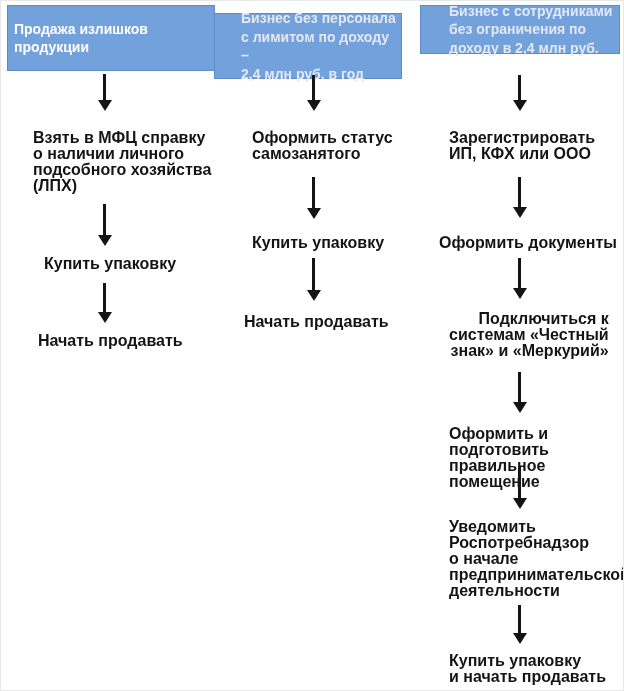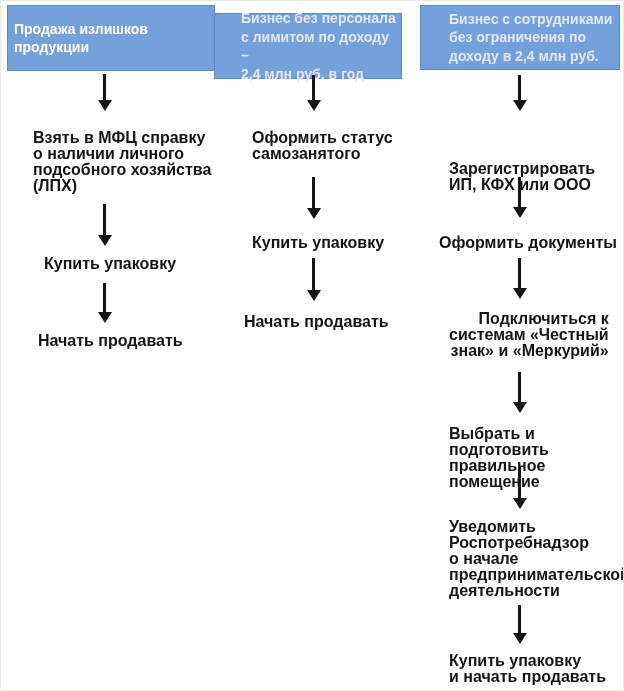--- a/index.html
+++ b/index.html
@@ -95,46 +95,46 @@
       </div>
     <div class="step" style="top:234px; left:38px;">Купить упаковку</div>
     <div class="arrow" style="left:92px; top:257px; height:43px;">
         <i class="shaft"></i>
         <i class="head"></i>
       </div>
     <div class="step" style="top:313px; left:30px;">Начать продавать</div>
   </section>
 
   <section class="col" style="left:419px; width:200px;">
-    <div class="hdr" style="top:4px; height:65px; padding-left:28px; padding-right:2px;">Бизнес с сотрудниками
+    <div class="hdr" style="top:4px; height:49px; padding-left:28px; padding-right:2px;">Бизнес с сотрудниками
 без ограничения по
 доходу в 2,4 млн руб.</div>
     <div class="arrow" style="left:92px; top:74px; height:36px;">
         <i class="shaft"></i>
         <i class="head"></i>
       </div>
-    <div class="step" style="top:129px; left:29px;margin-top:31px;">Зарегистрировать
+    <div class="step" style="top:129px; left:29px;">Зарегистрировать
 ИП, КФХ или ООО</div>
     <div class="arrow" style="left:92px; top:176px; height:41px;">
         <i class="shaft"></i>
         <i class="head"></i>
       </div>
     <div class="step" style="top:234px; left:19px;">Оформить документы</div>
     <div class="arrow" style="left:92px; top:257px; height:41px;">
         <i class="shaft"></i>
         <i class="head"></i>
       </div>
     <div class="step" style="top:310px; left:29px;text-align:right;">Подключиться к
 системам «Честный
 знак» и «Меркурий»</div>
     <div class="arrow" style="left:92px; top:371px; height:41px;">
         <i class="shaft"></i>
         <i class="head"></i>
       </div>
-    <div class="step" style="top:425px; left:29px;">Выбрать и подготовить
+    <div class="step" style="top:425px; left:29px;">Оформить и подготовить
 правильное помещение</div>
     <div class="arrow" style="left:92px; top:466px; height:42px;">
         <i class="shaft"></i>
         <i class="head"></i>
       </div>
     <div class="step" style="top:518px; left:29px;">Уведомить
 Роспотребнадзор
 о начале
 предпринимательской
 деятельности</div>

